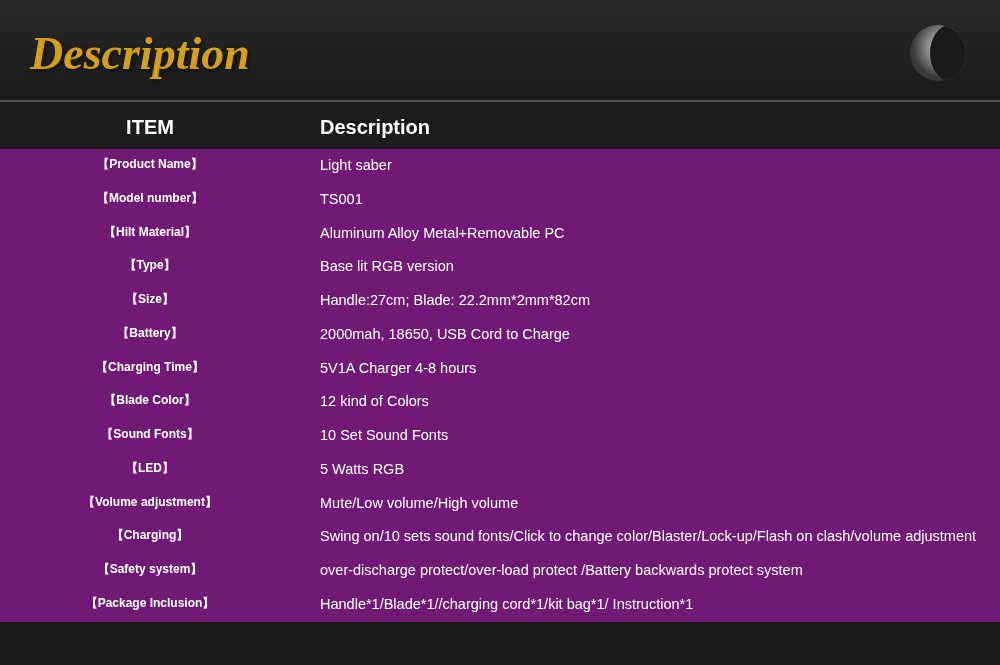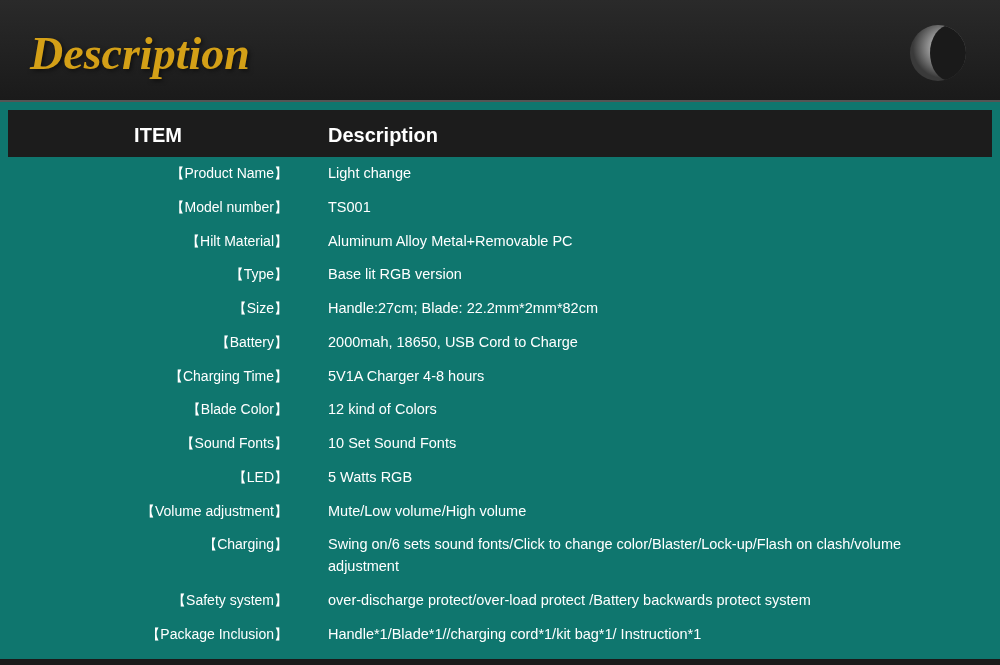--- a/index.html
+++ b/index.html
@@ -33,22 +33,22 @@
       text-shadow: 2px 2px 4px rgba(0,0,0,0.5);
     }
 
     .moon-icon {
       width: 70px;
       height: 70px;
     }
 
     
     .main-content {
-      background-color: #0f766e;
-      padding: 8px;
+      background-color: #701a75;
+      padding: 0;
     }
 
     .desc-table {
       width: 100%;
       border-collapse: collapse;
     }
 
     .desc-table thead tr th {
       padding: 14px 20px 10px 20px;
       font-size: 20px;
@@ -69,25 +69,25 @@
 
     .desc-table tbody tr td {
       padding: 6px 20px;
       font-size: 14.5px;
       color: #ffffff;
       vertical-align: top;
       line-height: 1.5;
     }
 
     .desc-table tbody tr td:first-child {
-      text-align: right;
-      font-weight: 400;
+      text-align: center;
+      font-weight: 700;
       width: 300px;
       white-space: nowrap;
-      font-size: 14px;
+      font-size: 12px;
     }
 
     .desc-table tbody tr td:last-child {
       text-align: left;
     }
 
     .row-function td {
       padding-top: 14px;
       padding-bottom: 6px;
     }
@@ -129,21 +129,21 @@
   <table class="desc-table">
     <thead>
       <tr>
         <th>ITEM</th>
         <th>Description</th>
       </tr>
     </thead>
     <tbody id="table-body">
     <tr>
       <td>【Product Name】</td>
-      <td>Light change</td>
+      <td>Light saber</td>
     </tr>
         <tr>
       <td>【Model number】</td>
       <td>TS001</td>
     </tr>
         <tr>
       <td>【Hilt Material】</td>
       <td>Aluminum Alloy Metal+Removable PC</td>
     </tr>
         <tr>
@@ -173,21 +173,21 @@
         <tr>
       <td>【LED】</td>
       <td>5 Watts RGB</td>
     </tr>
         <tr>
       <td>【Volume adjustment】</td>
       <td>Mute/Low volume/High volume</td>
     </tr>
         <tr class="row-function">
     <td>【Charging】</td>
-    <td>Swing on/6 sets sound fonts/Click to change color/Blaster/Lock-up/Flash on clash/volume adjustment</td>
+    <td>Swing on/10 sets sound fonts/Click to change color/Blaster/Lock-up/Flash on clash/volume adjustment</td>
   </tr>
         <tr class="row-safety">
     <td>【Safety system】</td>
     <td>over-discharge protect/over-load protect /Battery backwards protect system</td>
   </tr>
         <tr class="row-package">
     <td>【Package Inclusion】</td>
     <td>Handle*1/Blade*1//charging cord*1/kit bag*1/ Instruction*1</td>
   </tr>
       </tbody>

